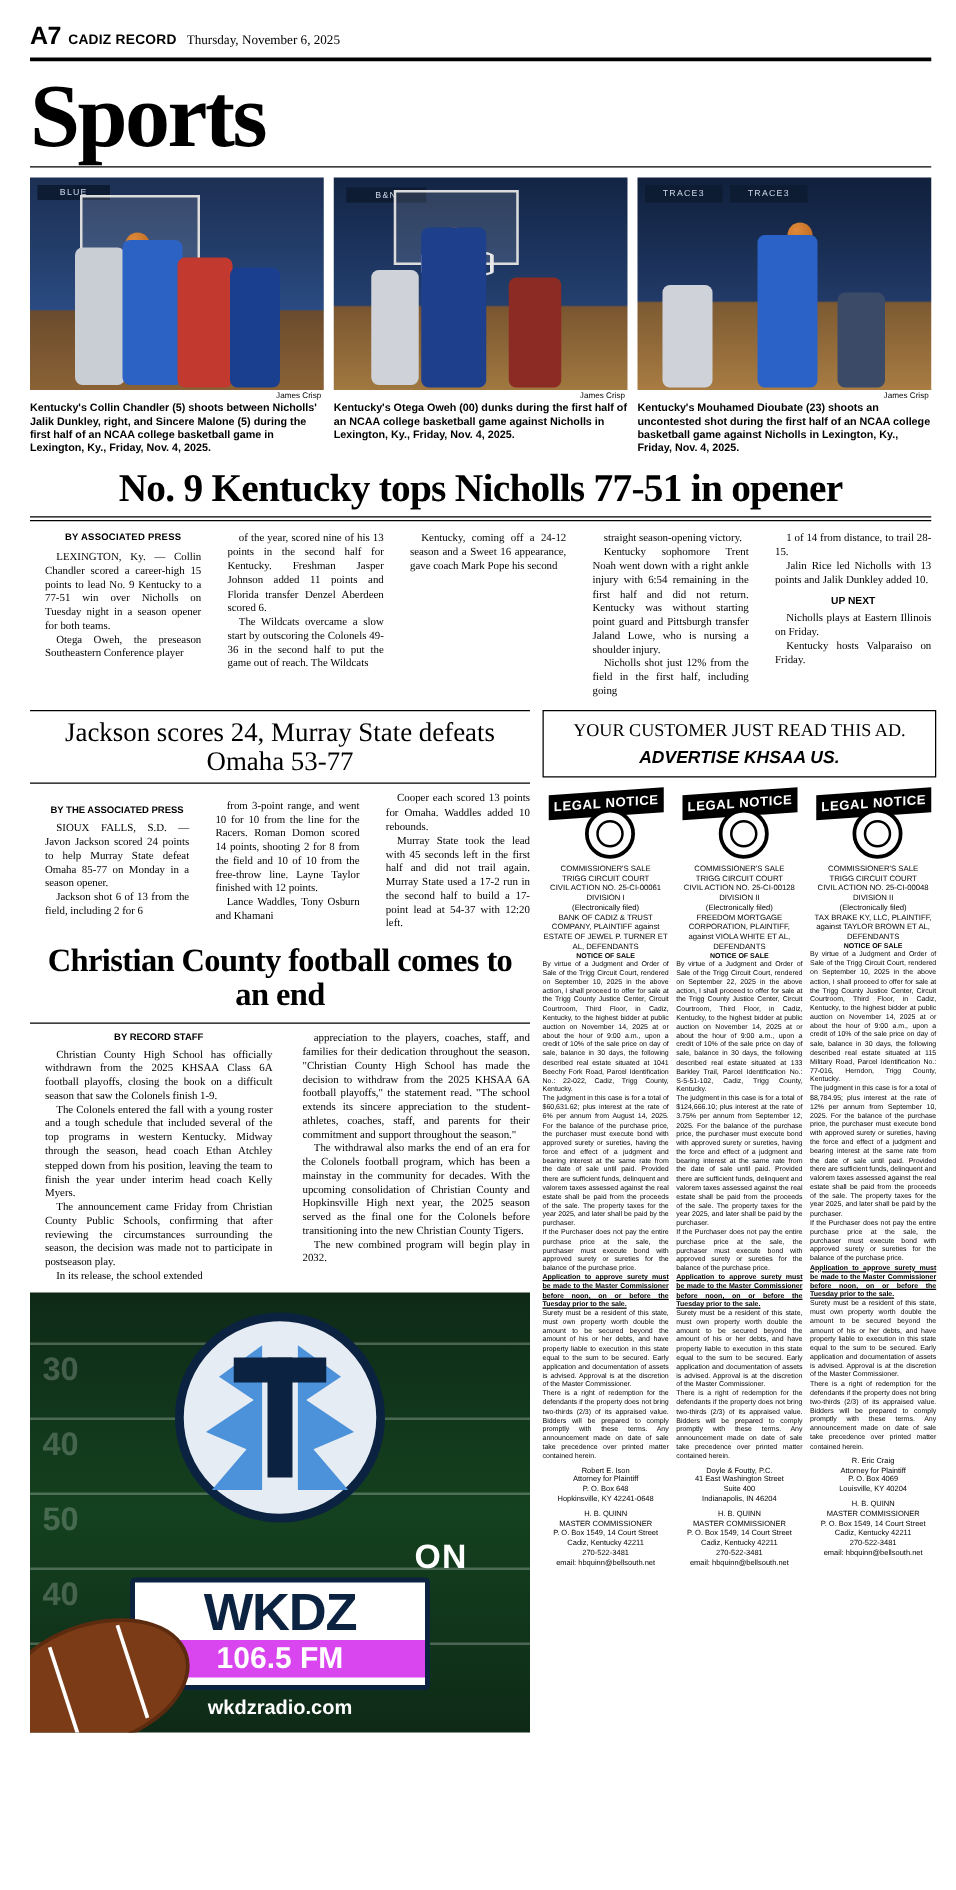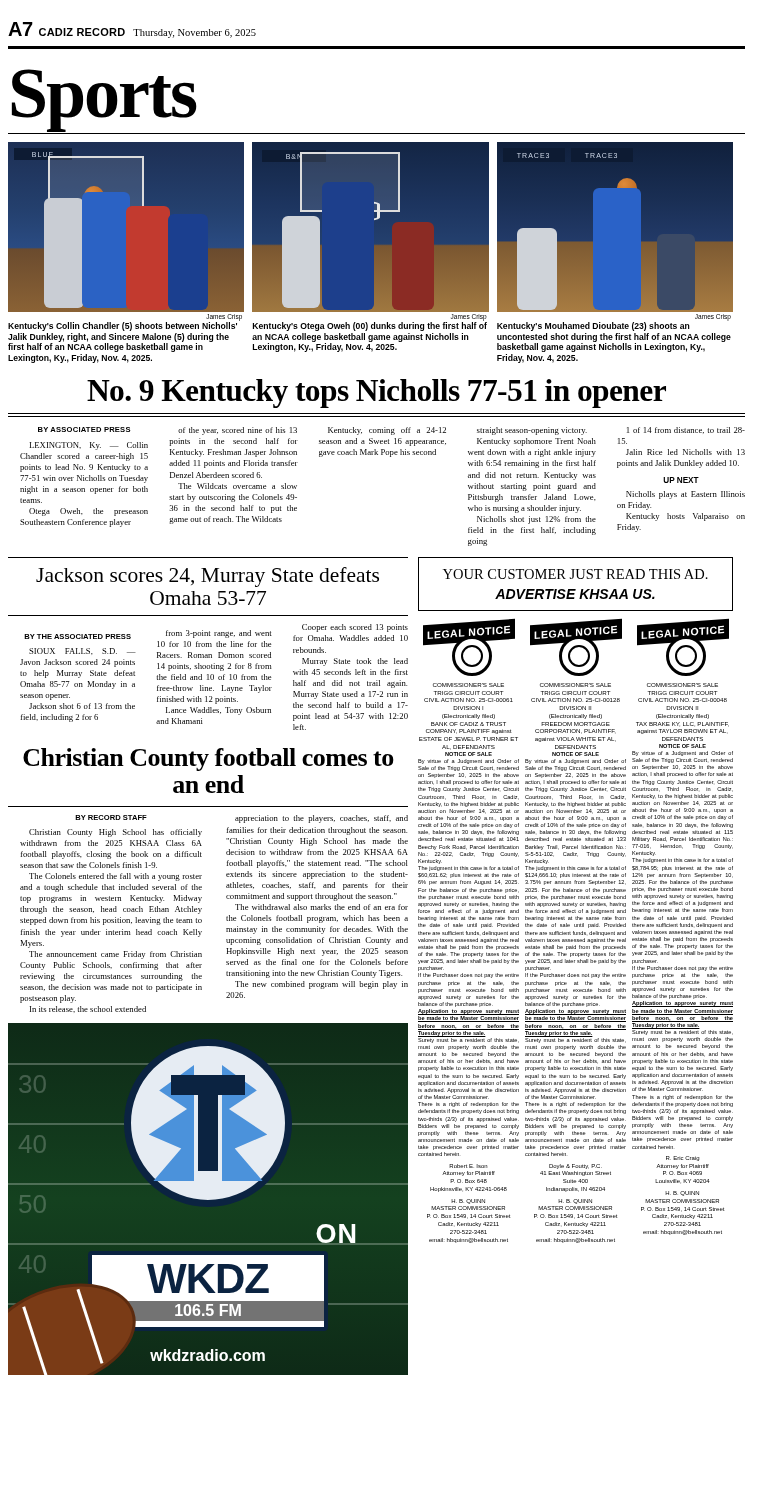--- a/index.html
+++ b/index.html
@@ -1,21 +1,21 @@
 <!DOCTYPE html>
 <html><head>
 <meta charset="utf-8">
 <style>
   html,body{margin:0;padding:0;}
   body{
     width:765px;height:1512px;background:#ffffff;
     font-family:"Liberation Serif", serif;color:#000;
     position:relative;overflow:hidden;
   }
-  .page{width:765px;height:1512px;position:relative;box-sizing:border-box;padding:18px 20px 10px 8px;}
+  .page{width:765px;height:1512px;position:relative;box-sizing:border-box;padding:18px 20px 10px 24px;}
 
   
   .masthead{display:flex;align-items:baseline;border-bottom:3px solid #000;padding-bottom:5px;}
   .folio{font-family:"Liberation Sans",sans-serif;font-weight:bold;font-size:20px;letter-spacing:-.5px;}
   .paper-name{font-family:"Liberation Sans",sans-serif;font-weight:bold;font-size:11px;margin-left:6px;letter-spacing:.2px;}
   .issue-date{font-family:"Liberation Serif",serif;font-size:10.5px;margin-left:8px;}
 
   
   .section-title{font-family:"Liberation Serif",serif;font-weight:bold;font-size:72px;line-height:.95;
     letter-spacing:-2px;margin:10px 0 6px 0;}
@@ -86,35 +86,35 @@
   .legal-body{font-family:"Liberation Sans",sans-serif;font-size:5.6px;line-height:1.28;text-align:justify;}
   .legal-body p{margin:0 0 0 0;}
   .legal-ctr{text-align:center;}
   .legal-bold{font-weight:bold;}
   .legal-ul{font-weight:bold;text-decoration:underline;}
   .legal-sign{font-family:"Liberation Sans",sans-serif;font-size:6px;line-height:1.3;text-align:center;margin-top:4px;}
 
   
   .wkdz{margin-top:8px;height:352px;position:relative;background:linear-gradient(180deg,#0e2a17 0%,#14411f 50%,#0e2a17 100%);overflow:hidden;}
   .field-line{position:absolute;left:0;right:0;height:2px;background:rgba(255,255,255,.25);}
-  .field-num{position:absolute;color:rgba(255,255,255,.22);font-family:"Liberation Sans",sans-serif;font-weight:normal;font-size:26px;}
+  .field-num{position:absolute;color:rgba(255,255,255,.22);font-family:"Liberation Sans",sans-serif;font-weight:bold;font-size:26px;}
   .titans{position:absolute;left:50%;top:16px;transform:translateX(-50%);width:168px;height:168px;}
   .titans .circ{position:absolute;inset:0;border-radius:50%;border:7px solid #0b2341;background:#e6ecf3;}
   .titans .flameL{position:absolute;left:12px;top:26px;width:58px;height:116px;background:#4b92db;
     clip-path:polygon(100% 0,40% 22%,88% 38%,22% 60%,78% 72%,30% 100%,100% 100%);}
   .titans .flameR{position:absolute;right:12px;top:26px;width:58px;height:116px;background:#4b92db;
     clip-path:polygon(0 0,60% 22%,12% 38%,78% 60%,22% 72%,70% 100%,0 100%);}
   .titans .tee{position:absolute;left:50%;top:36px;transform:translateX(-50%);width:74px;height:96px;}
   .titans .tee:before{content:"";position:absolute;left:0;top:0;width:74px;height:20px;background:#0b2341;}
   .titans .tee:after{content:"";position:absolute;left:27px;top:0;width:20px;height:96px;background:#0b2341;}
   .on-word{position:absolute;right:50px;top:196px;color:#fff;font-family:"Liberation Sans",sans-serif;font-weight:bold;font-size:27px;letter-spacing:1px;}
   .wkdz-plate{position:absolute;left:50%;transform:translateX(-50%);top:228px;width:232px;background:#fff;
     border:4px solid #0b2341;border-radius:4px;text-align:center;padding:4px 0 6px 0;}
   .wkdz-plate .w{font-family:"Liberation Sans",sans-serif;font-weight:bold;font-size:42px;line-height:.94;color:#0b2341;letter-spacing:-1px;}
-  .wkdz-plate .f{background:#737373;color:#fff;font-family:"Liberation Sans",sans-serif;font-weight:bold;font-size:16px;margin-top:3px;padding:1px 0;}
+  .wkdz-plate .f{background:#d946ef;color:#fff;font-family:"Liberation Sans",sans-serif;font-weight:bold;font-size:24px;margin-top:3px;padding:1px 0;}
   .wkdz-url{position:absolute;left:50%;transform:translateX(-50%);bottom:10px;color:#fff;
     font-family:"Liberation Sans",sans-serif;font-weight:bold;font-size:16px;}
   .football{position:absolute;left:-26px;bottom:-10px;width:150px;height:92px;border-radius:50%/50%;
     background:#7a3b16;transform:rotate(-18deg);border:3px solid #5c2b0f;}
   .football:before{content:"";position:absolute;left:32%;top:8%;width:36%;height:84%;border-left:3px solid #fff;border-right:3px solid #fff;}
 </style>
 </head>
 <body>
 
 <div class="page">
@@ -231,21 +231,21 @@
         <div class="col w2">
           <div class="byline-sm">BY RECORD STAFF</div>
           <p>Christian County High School has officially withdrawn from the 2025 KHSAA Class 6A football playoffs, closing the book on a difficult season that saw the Colonels finish 1-9.</p>
           <p>The Colonels entered the fall with a young roster and a tough schedule that included several of the top programs in western Kentucky. Midway through the season, head coach Ethan Atchley stepped down from his position, leaving the team to finish the year under interim head coach Kelly Myers.</p>
           <p>The announcement came Friday from Christian County Public Schools, confirming that after reviewing the circumstances surrounding the season, the decision was made not to participate in postseason play.</p>
           <p>In its release, the school extended</p>
         </div>
         <div class="col w2">
           <p>appreciation to the players, coaches, staff, and families for their dedication throughout the season. "Christian County High School has made the decision to withdraw from the 2025 KHSAA 6A football playoffs," the statement read. "The school extends its sincere appreciation to the student-athletes, coaches, staff, and parents for their commitment and support throughout the season."</p>
           <p>The withdrawal also marks the end of an era for the Colonels football program, which has been a mainstay in the community for decades. With the upcoming consolidation of Christian County and Hopkinsville High next year, the 2025 season served as the final one for the Colonels before transitioning into the new Christian County Tigers.</p>
-          <p>The new combined program will begin play in 2026.</p>
+          <p>The new combined program will begin play in 2032.</p>
         </div>
       </div>
 
       <div class="wkdz">
         <div class="field-line" style="top:40px;"></div>
         <div class="field-line" style="top:100px;"></div>
         <div class="field-line" style="top:160px;"></div>
         <div class="field-line" style="top:220px;"></div>
         <div class="field-line" style="top:280px;"></div>
         <div class="field-num" style="left:10px;top:46px;">30</div>

